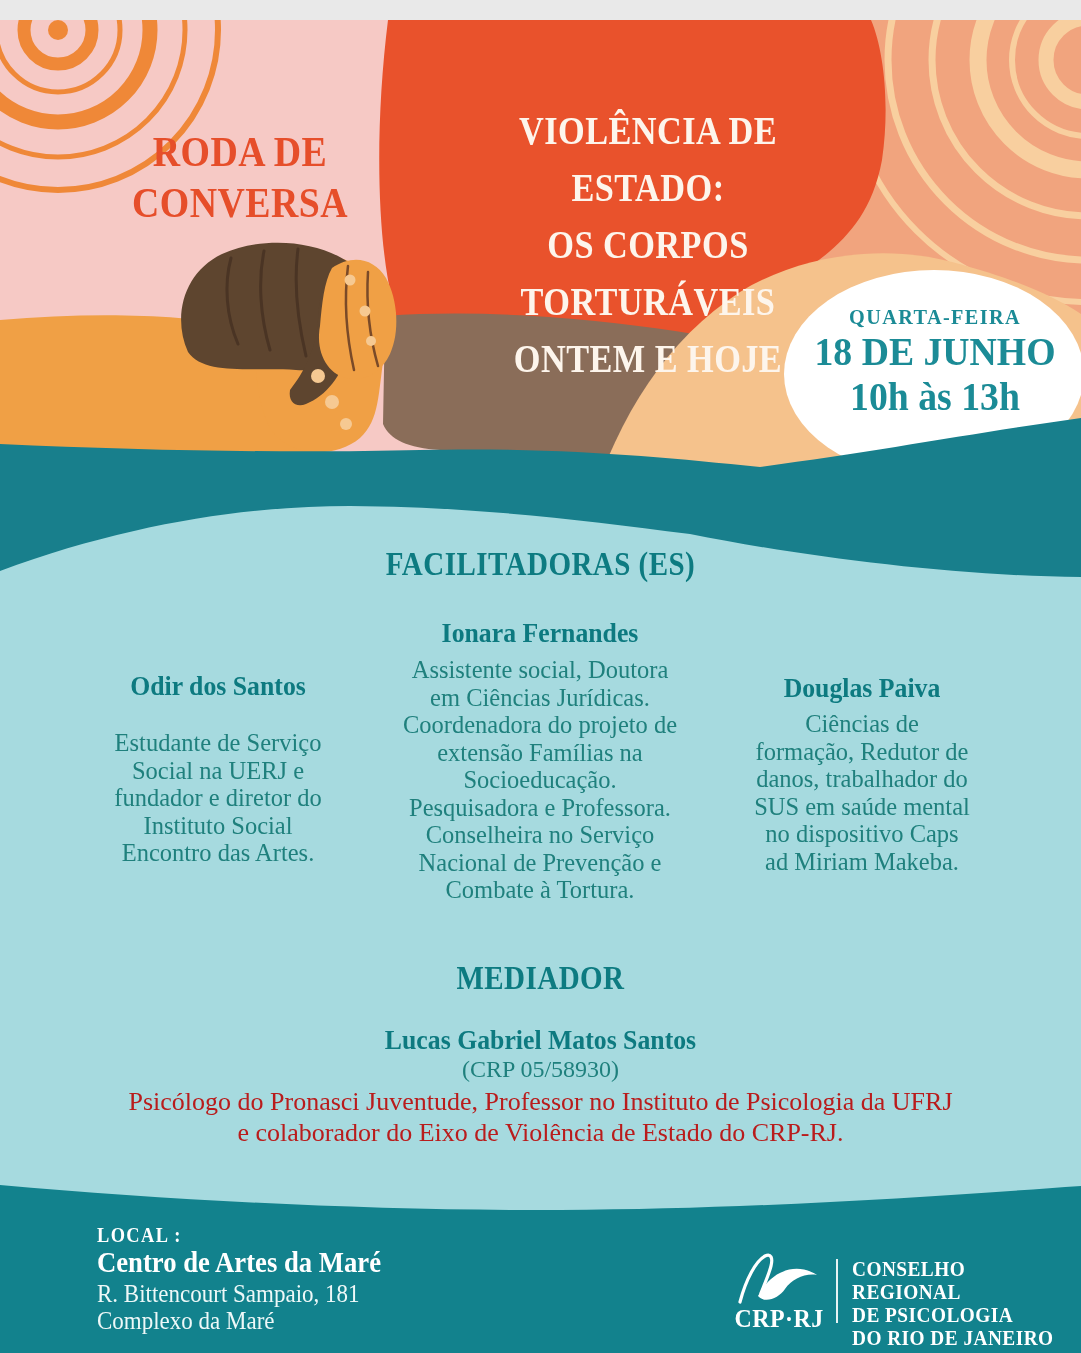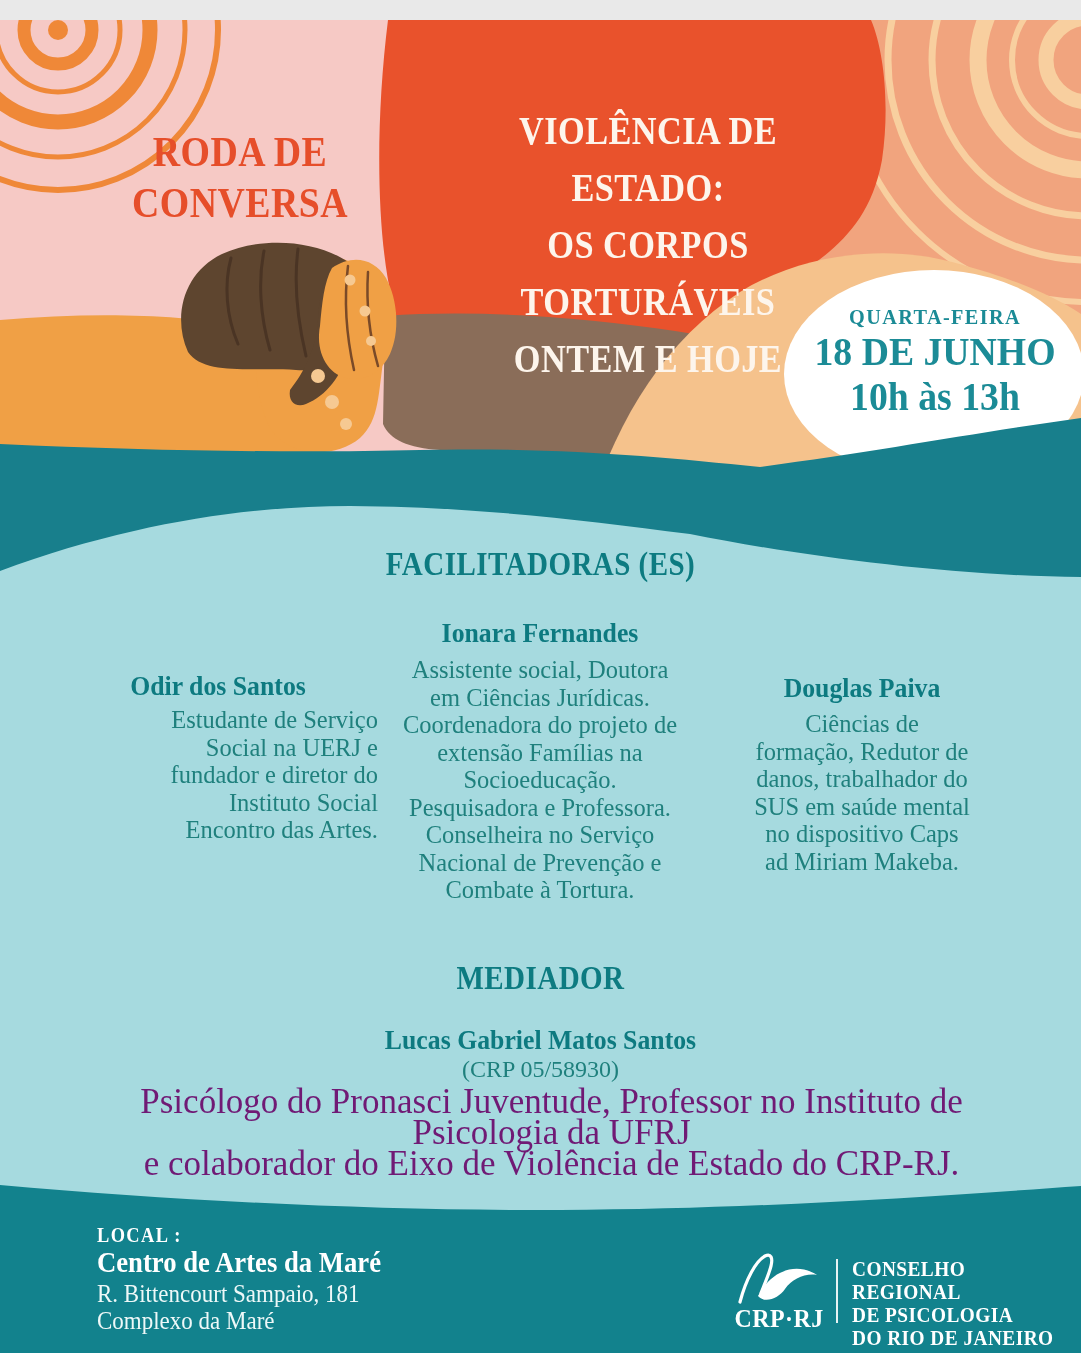--- a/index.html
+++ b/index.html
@@ -27,21 +27,21 @@
   .sched-weekday{top:284px;font-size:22px;letter-spacing:1.5px;}
   .sched-date{top:307px;font-size:41px;}
   .sched-time{top:352px;font-size:41px;}
   .sec-head{left:0;width:1081px;color:#0d7b81;font-size:33px;font-weight:700;letter-spacing:.5px;}
   .name{color:#0d7a80;font-size:28px;font-weight:700;}
   .bio{color:#1f807d;font-size:24.5px;line-height:27.5px;}
   .col-odir{left:58px;width:320px;}
   .col-ionara{left:378px;width:324px;}
   .col-douglas{left:702px;width:320px;}
   .crp-reg{left:0;width:1081px;color:#1f807d;font-size:24px;}
-  .med-bio{left:71px;width:961px;color:#701a75;font-size:35px;line-height:31px;}
+  .med-bio{left:60px;width:961px;color:#b91c1c;font-size:26px;line-height:31px;}
   .foot{color:#ffffff;}
   .local-label{left:97px;top:1204px;font-size:20px;font-weight:700;letter-spacing:1.5px;}
   .venue{left:97px;top:1226px;font-size:29px;font-weight:700;}
   .addr{left:97px;font-size:25px;color:#eef8f8;}
   .logo-box{left:735px;top:1232px;width:88px;height:52px;}
   .logo-acronym{left:729px;top:1284px;width:100px;font-size:26px;font-weight:700;letter-spacing:.5px;}
   .foot-divider{left:836px;top:1239px;width:2px;height:64px;background:#ffffff;opacity:.9;}
   .org-name{left:852px;top:1238px;width:230px;font-size:21px;line-height:23px;font-weight:700;letter-spacing:.5px;}
 </style>
 </head>
@@ -159,21 +159,21 @@
 extensão Famílias na
 Socioeducação.
 Pesquisadora e Professora.
 Conselheira no Serviço
 Nacional de Prevenção e
 Combate à Tortura.</div>
   </div>
 
   <div>
     <div class="abs col-odir name ctr cx92" style="top:650px;">Odir dos Santos</div>
-    <div class="abs col-odir bio ctr pre" style="top:686px;text-align:right;">Estudante de Serviço
+    <div class="abs col-odir bio ctr pre" style="top:709px;">Estudante de Serviço
 Social na UERJ e
 fundador e diretor do
 Instituto Social
 Encontro das Artes.</div>
   </div>
 
   <div>
     <div class="abs col-douglas name ctr cx92" style="top:652px;">Douglas Paiva</div>
     <div class="abs col-douglas bio ctr pre" style="top:690px;">Ciências de
 formação, Redutor de

